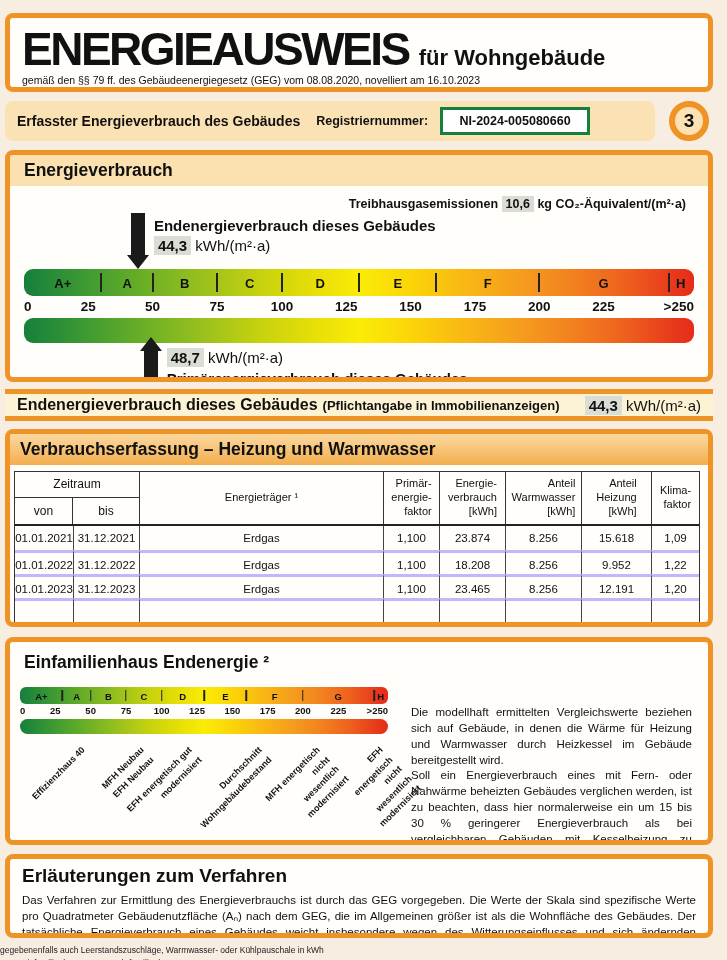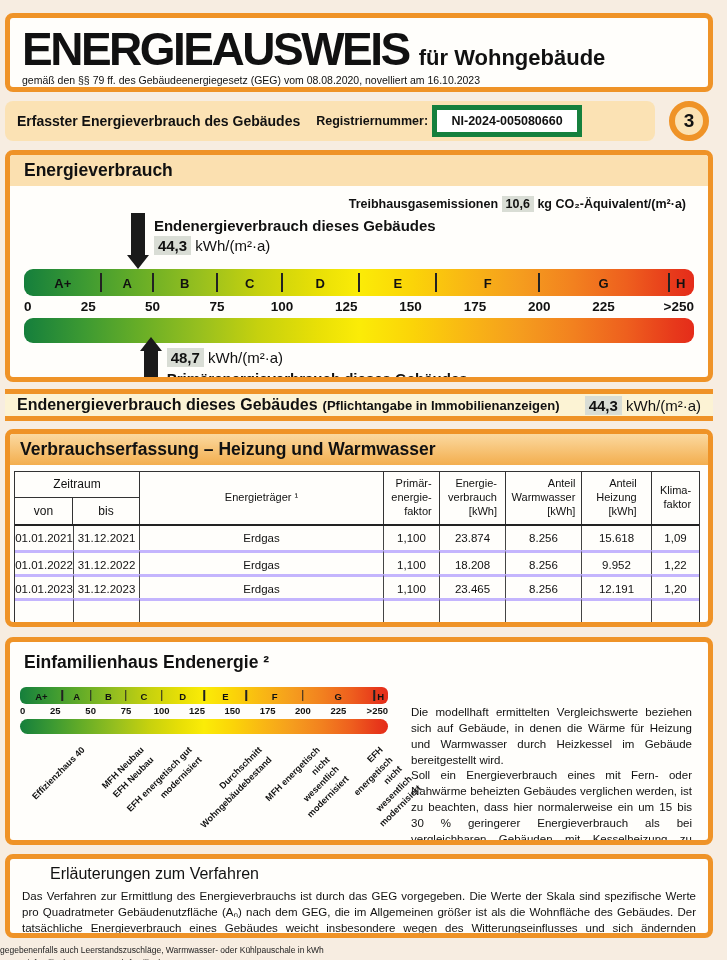--- a/index.html
+++ b/index.html
@@ -29,21 +29,21 @@
 
   
   .regrow { margin-top:9px; display:flex; align-items:center; }
   .regband {
     background:#fbe2b4; border-radius:8px; height:40px; flex:0 0 650px;
     display:flex; align-items:center; padding:0 12px;
   }
   .reg-title { font-size:14px; font-weight:bold; }
   .reg-label { font-size:12.5px; font-weight:bold; margin-left:16px; }
   .reg-box {
-    background:#fff; border:5px solid #15803d; margin-left:4px;
+    background:#fff; border:3px solid #15803d; margin-left:12px;
     font-size:12.5px; font-weight:bold; padding:4px 14px; min-width:150px; text-align:center;
   }
   .pagecircle {
     margin-left:14px; width:40px; height:40px; border-radius:50%;
     border:6px solid #ef9327; background:#fbe2b4;
     display:flex; align-items:center; justify-content:center;
     font-size:19px; font-weight:bold;
   }
 
   
@@ -137,21 +137,21 @@
   .rlab {
     position:absolute; top:6px; font-size:9px; font-weight:bold; white-space:pre-line;
     text-align:right; line-height:1.5;
     transform:translateX(-100%) rotate(-45deg); transform-origin:100% 0;
   }
   .cmp-right { flex:1; padding:32px 16px 0 6px; }
   .cmp-right p { font-size:11.5px; text-align:justify; line-height:1.38; }
 
   
   .expf { margin-top:9px; height:84px; padding:6px 12px 0 12px; }
-  .exp-heading { font-size:16px; font-weight:normal;margin-left:28px; }
+  .exp-heading { font-size:19px; font-weight:bold; }
   .exp-text { font-size:11.5px; text-align:justify; line-height:1.4; margin-top:5px; }
 
   
   .footnotes { margin-top:6px; margin-left:-5px; }
   .footnotes div { font-size:8.5px; line-height:1.55; color:#222; }
 </style>
 </head>
 <body>
 
 <div class="wrap">

